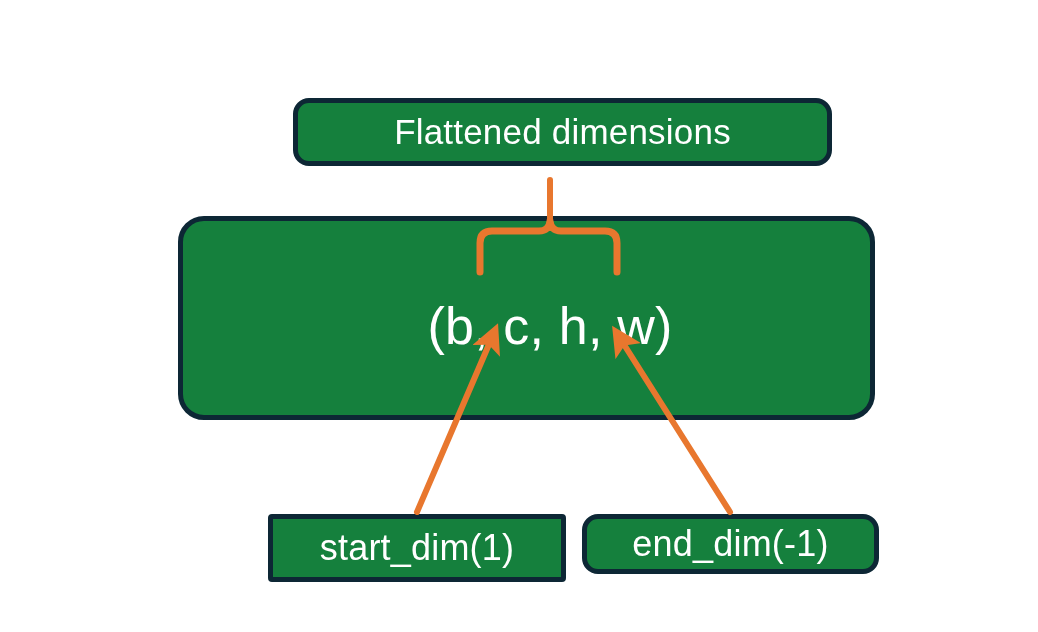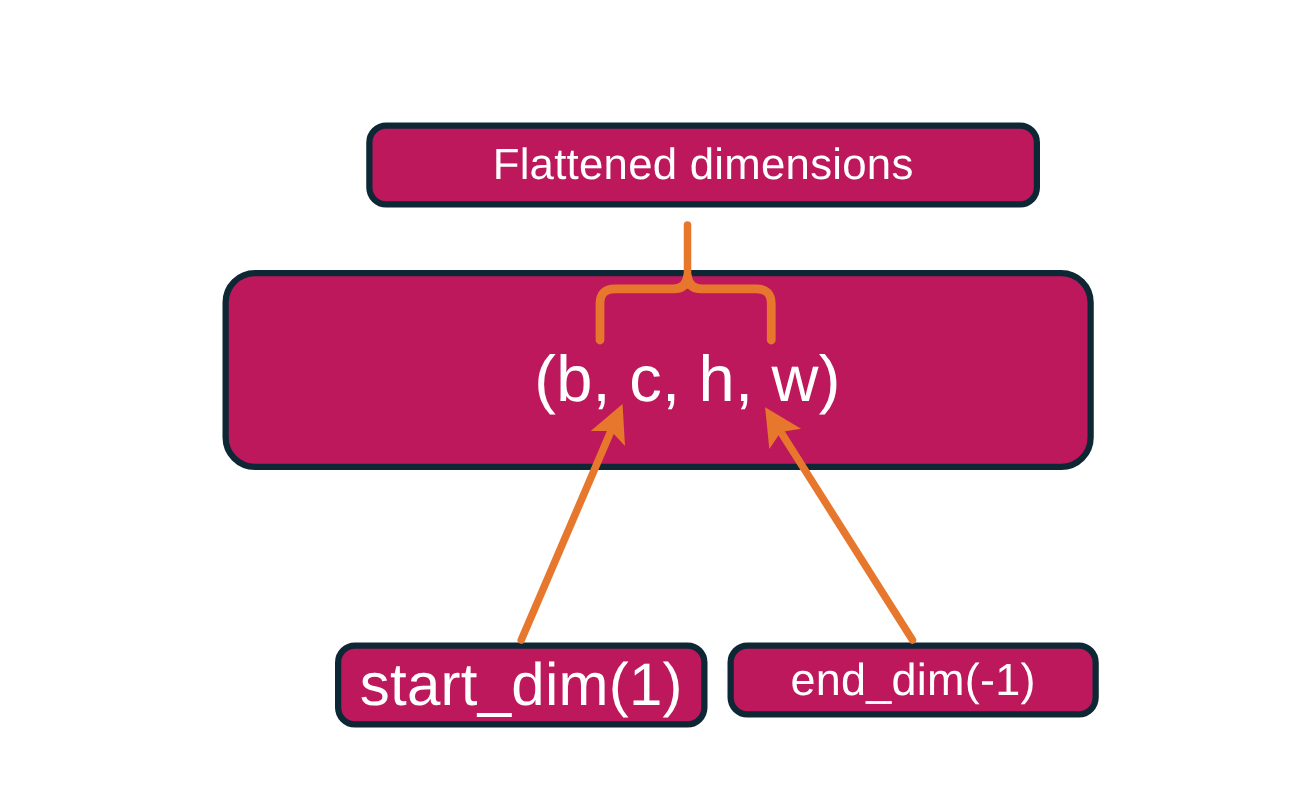--- a/index.html
+++ b/index.html
@@ -11,21 +11,21 @@
     position: relative;
     width: 1038px;
     height: 632px;
     background: #ffffff;
     overflow: hidden;
     font-family: "Liberation Sans", sans-serif;
   }
   .node-box {
     position: absolute;
     box-sizing: border-box;
-    background: #be185d;
+    background: #15803d;
     border: 5px solid #0d2735;
     border-radius: 18px;
     display: flex;
     align-items: center;
     justify-content: center;
     color: #ffffff;
     font-family: "Liberation Sans", sans-serif;
     font-weight: 400;
     letter-spacing: 0.2px;
     white-space: nowrap;
@@ -35,32 +35,32 @@
     top: 98px;
     width: 539px;
     height: 68px;
     font-size: 35px;
     border-radius: 16px;
   }
   #box-shape {
     left: 178px;
     top: 216px;
     width: 697px;
-    height: 160px;
+    height: 204px;
     font-size: 52px;
     border-radius: 26px;
     padding-left: 47px;
   }
   #box-start-dim {
     left: 268px;
     top: 514px;
     width: 298px;
     height: 68px;
-    font-size: 48px;
-    border-radius: 16px;
+    font-size: 36px;
+    border-radius: 4px;
   }
   #box-end-dim {
     left: 582px;
     top: 514px;
     width: 297px;
     height: 60px;
     font-size: 36px;
     border-radius: 16px;
   }
   #box-shape .shape-label {

